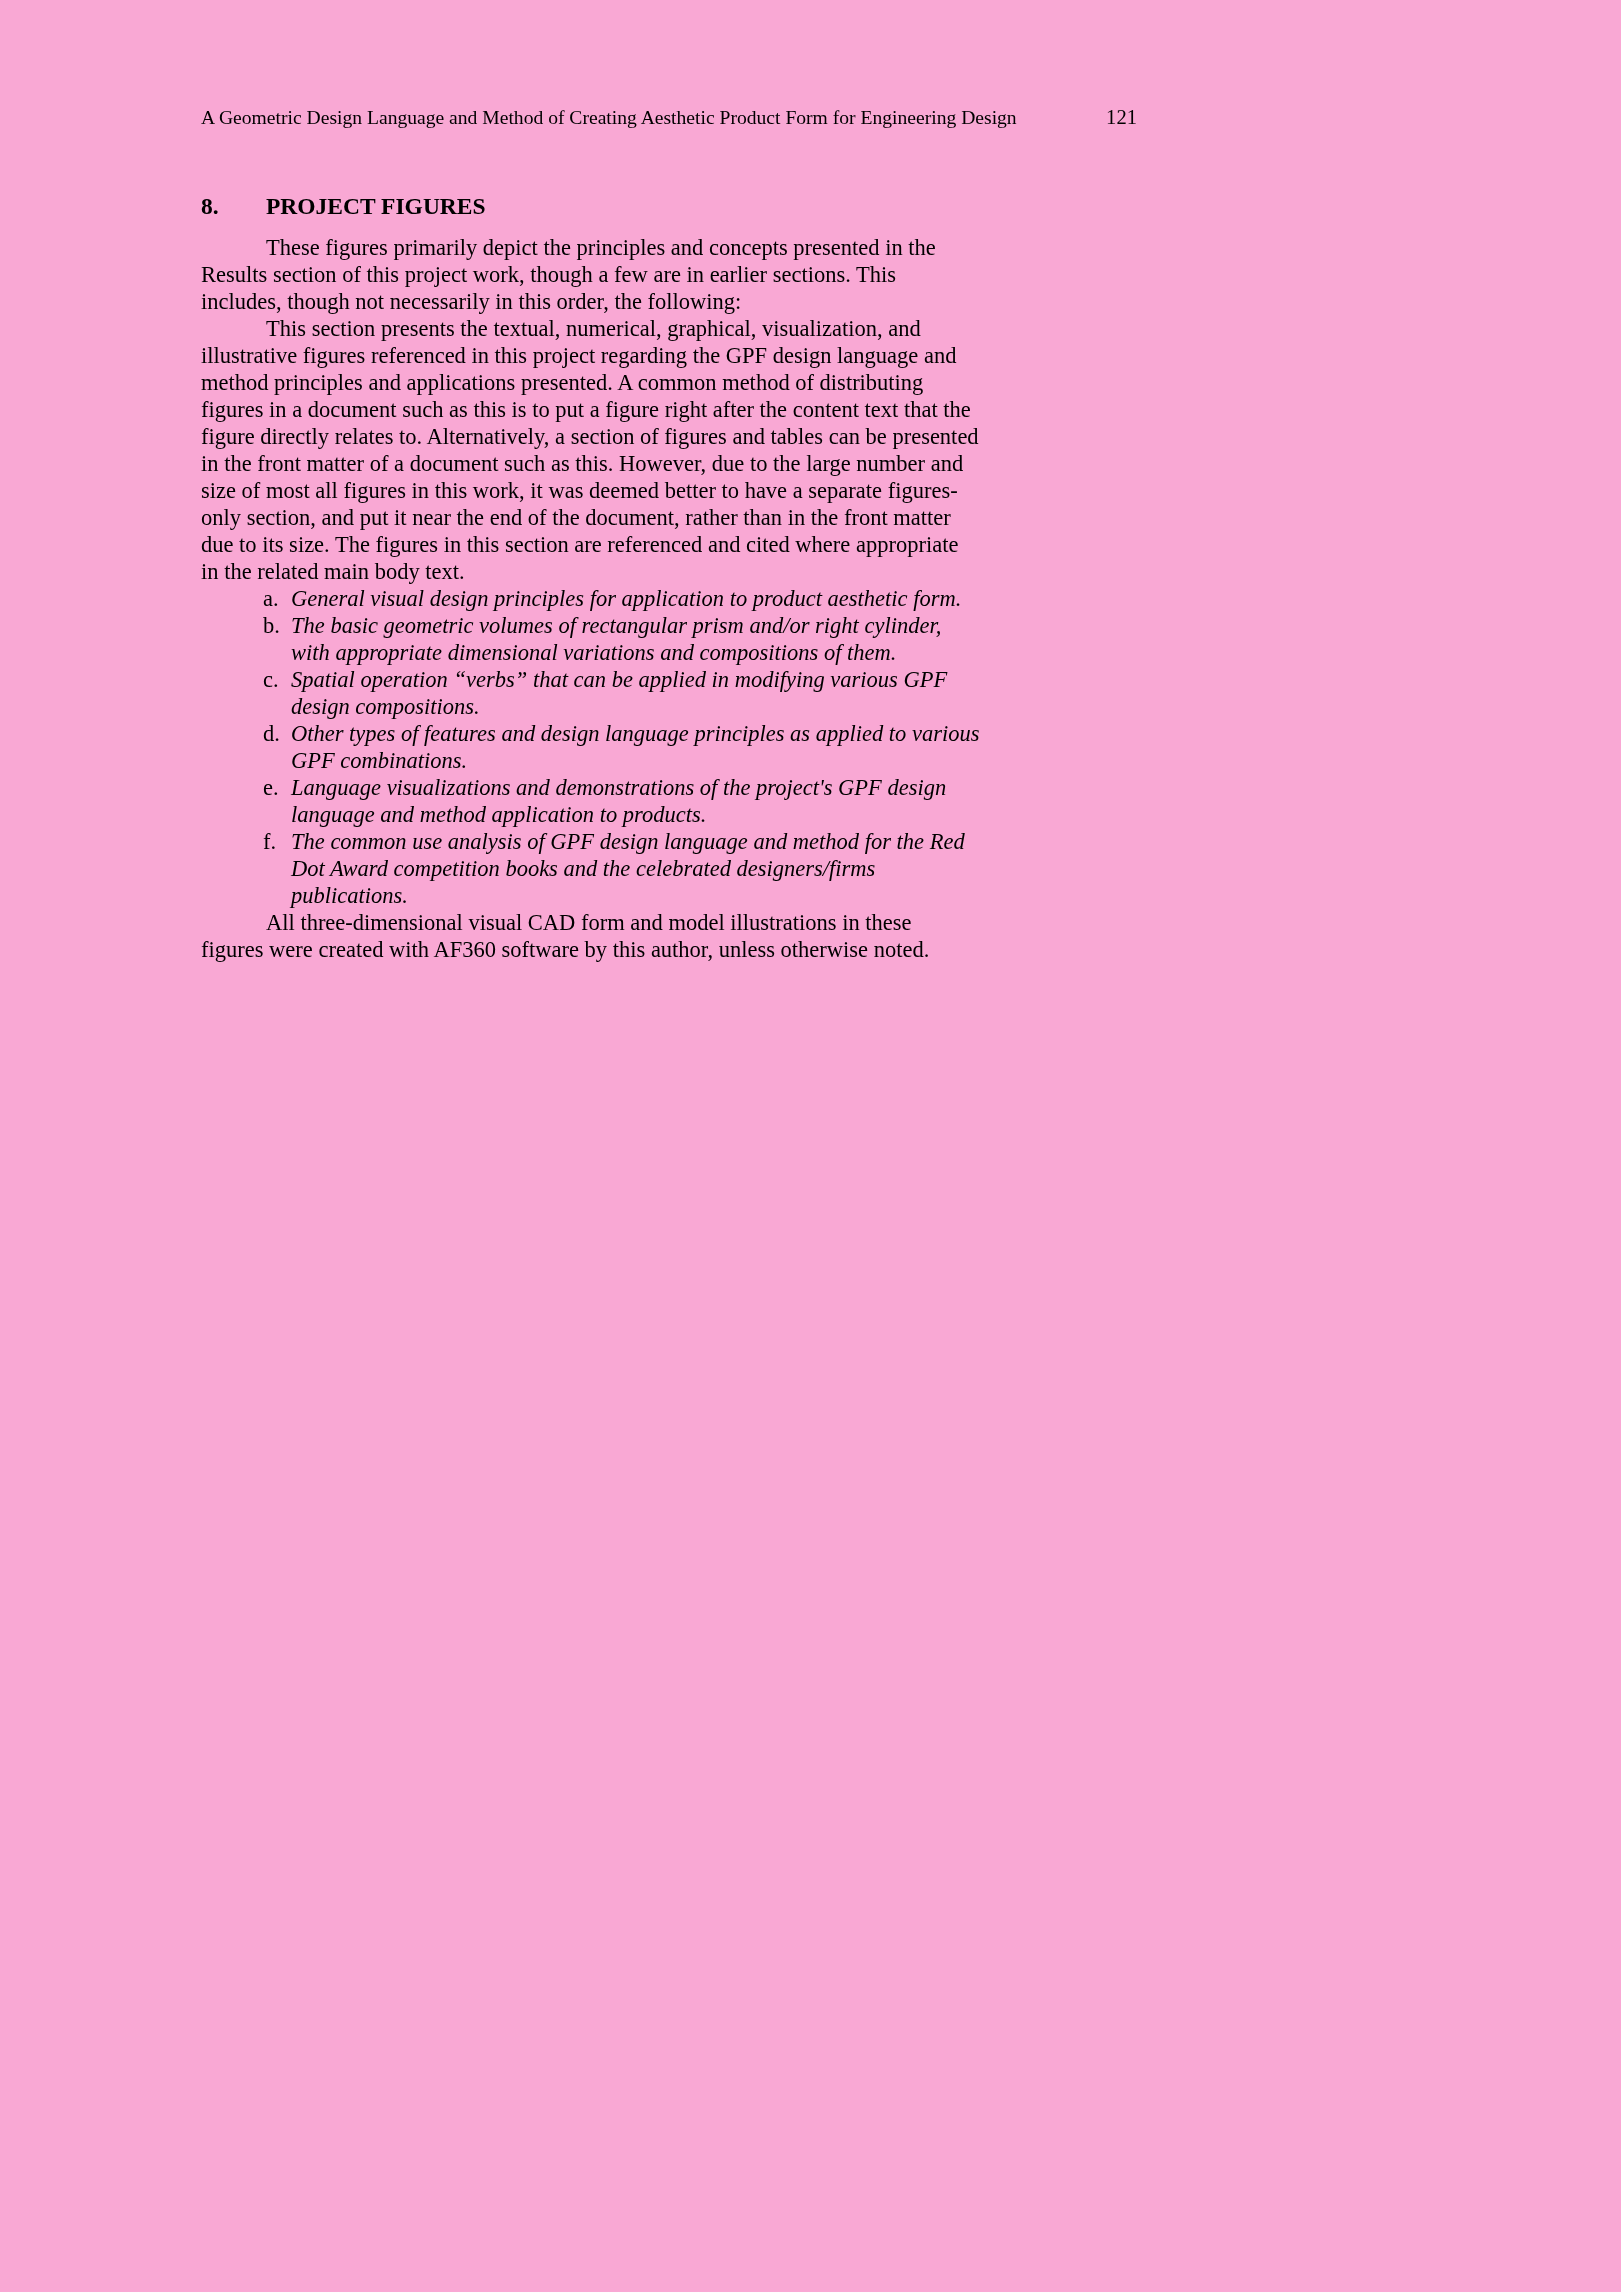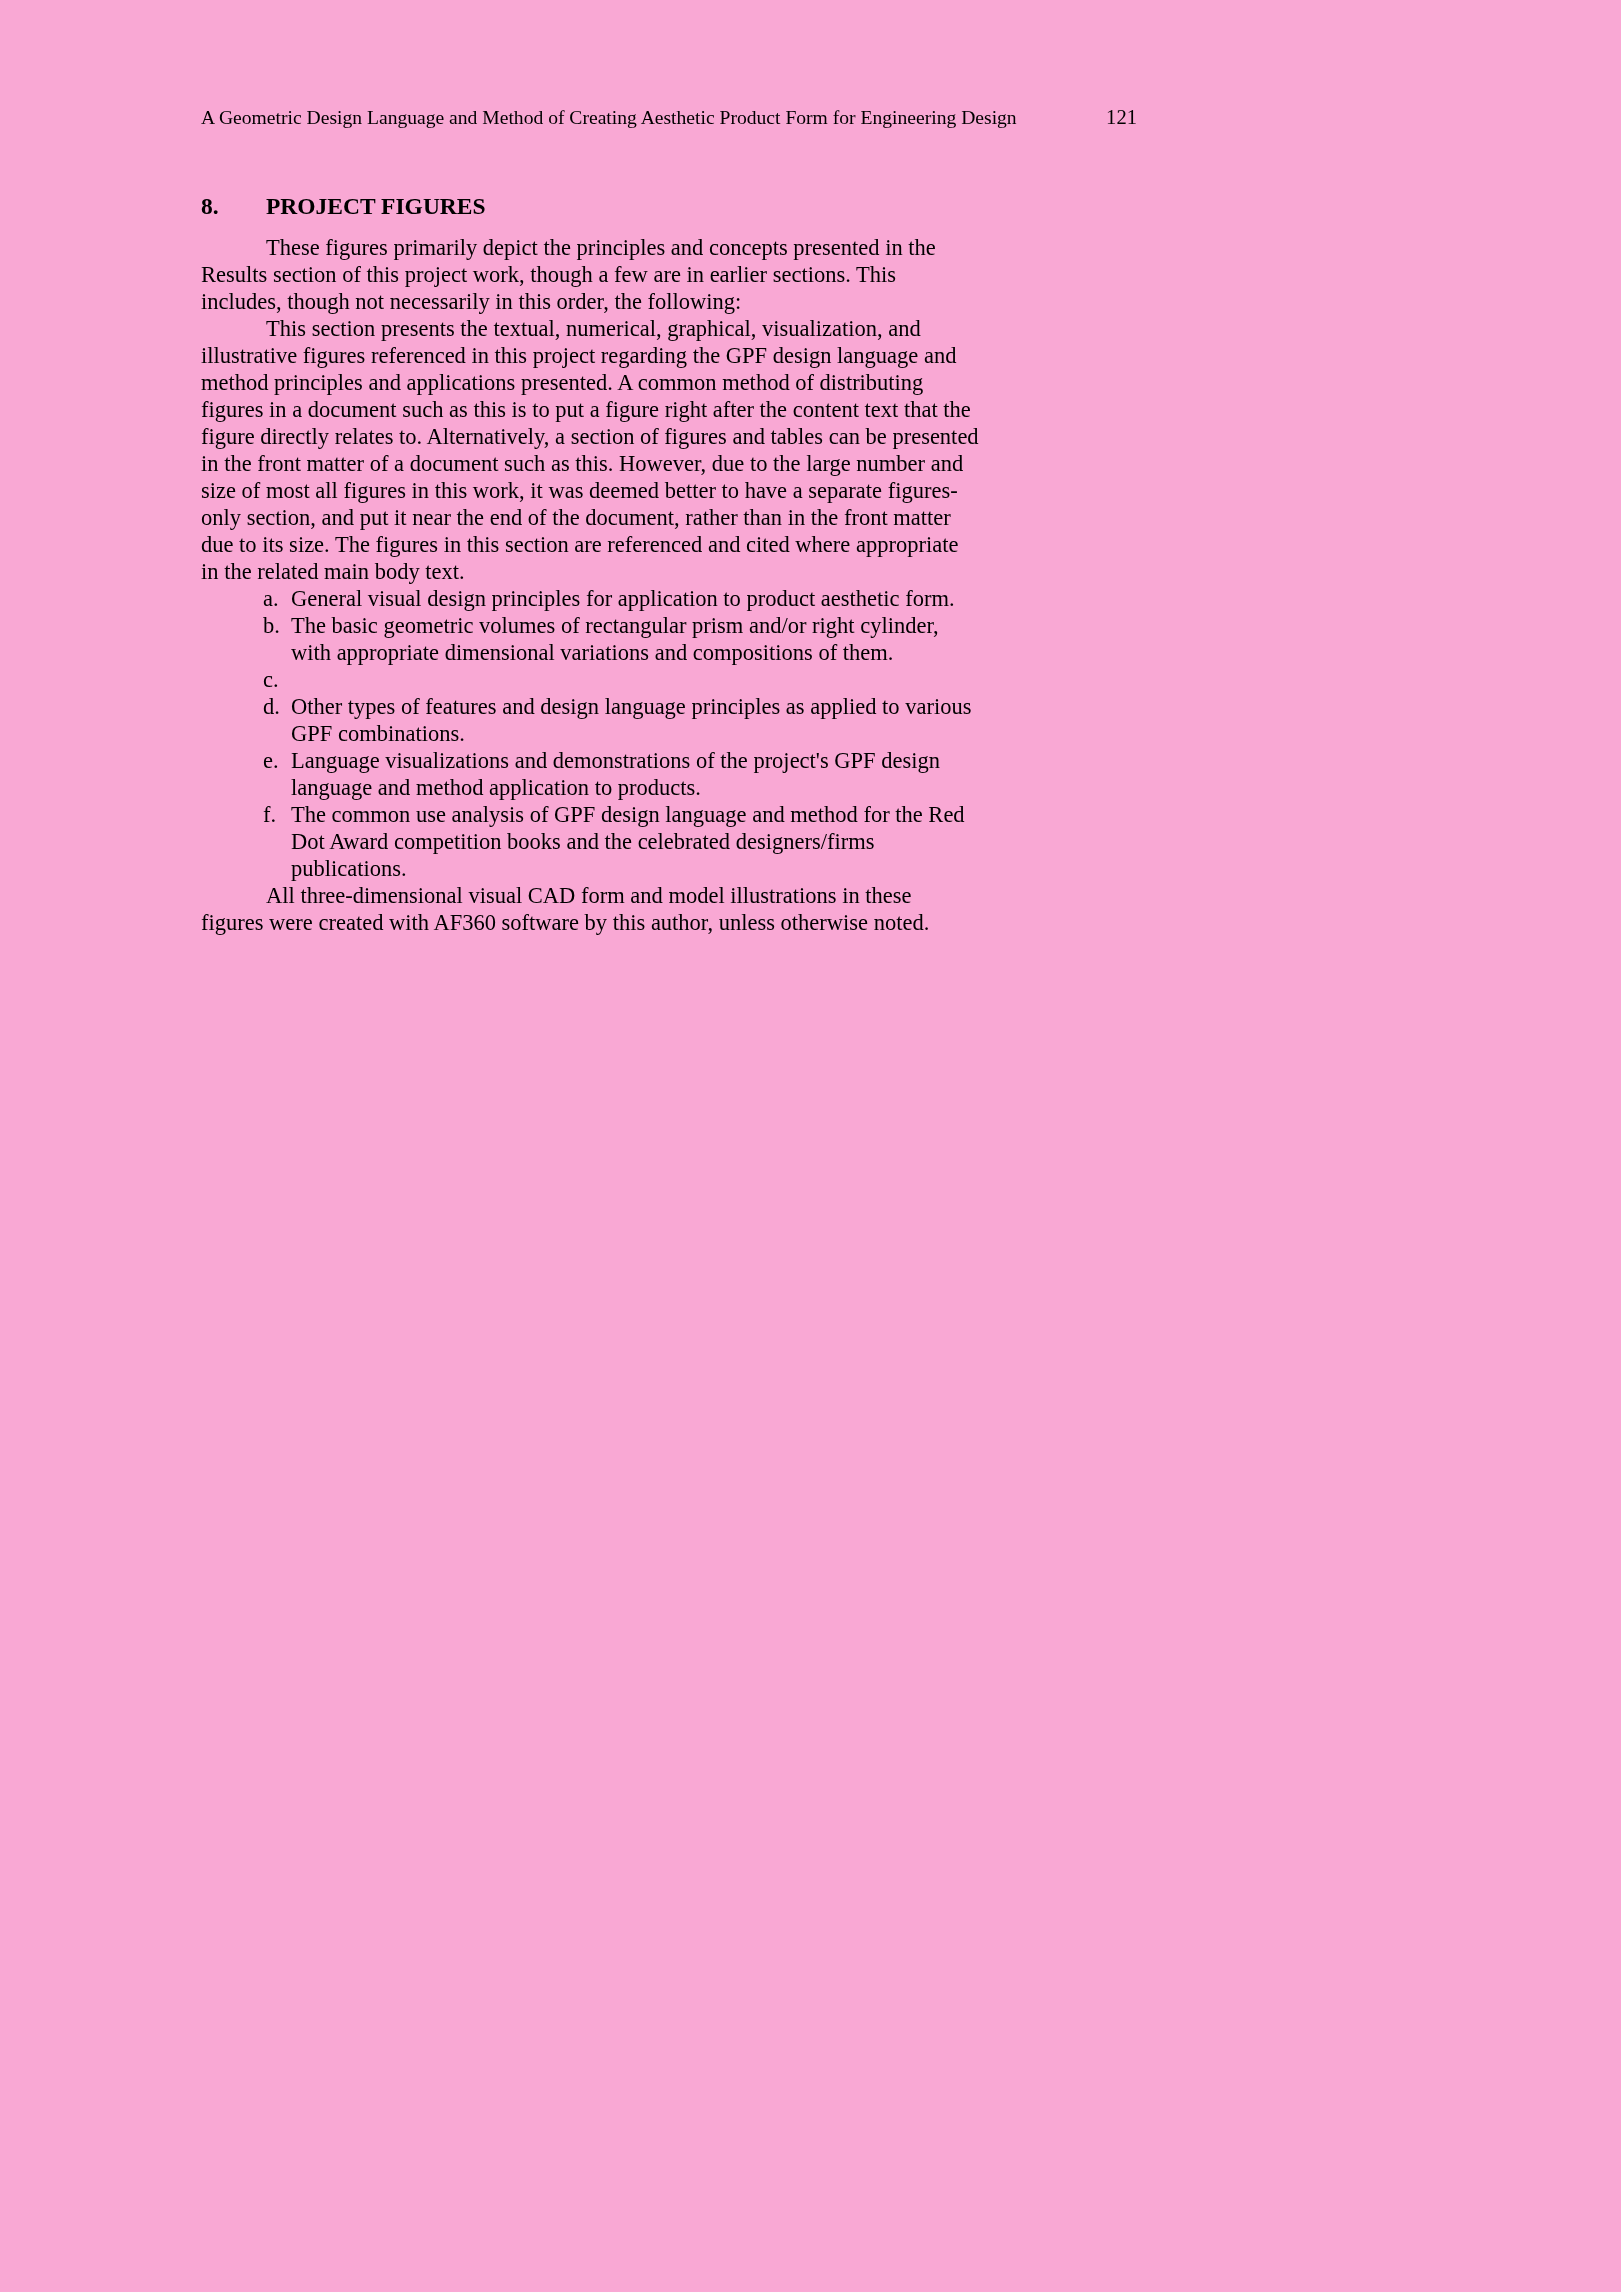--- a/index.html
+++ b/index.html
@@ -64,20 +64,21 @@
     display: flex;
     font-size: 22.5px;
     line-height: 27px;
   }
   .list-item .letter {
     width: 28px;
     flex: none;
   }
   .list-item .item-text {
     max-width: 902px;
+    font-style: italic;
   }
 </style>
 </head>
 <body>
 
 <div class="page">
 
   <header class="running-head">
     <span class="running-head-title">A Geometric Design Language and Method of Creating Aesthetic Product Form for Engineering Design</span>
     <span class="page-number">121</span>
@@ -113,20 +114,22 @@
       </div>
 
       <div class="list-item">
         <span class="letter">b.</span>
         <span class="item-text lines">The basic geometric volumes of rectangular prism and/or right cylinder,
 with appropriate dimensional variations and compositions of them.</span>
       </div>
 
       <div class="list-item">
         <span class="letter">c.</span>
+        <span class="item-text lines">Spatial operation “verbs” that can be applied in modifying various GPF
+design compositions.</span>
       </div>
 
       <div class="list-item">
         <span class="letter">d.</span>
         <span class="item-text lines">Other types of features and design language principles as applied to various
 GPF combinations.</span>
       </div>
 
       <div class="list-item">
         <span class="letter">e.</span>

